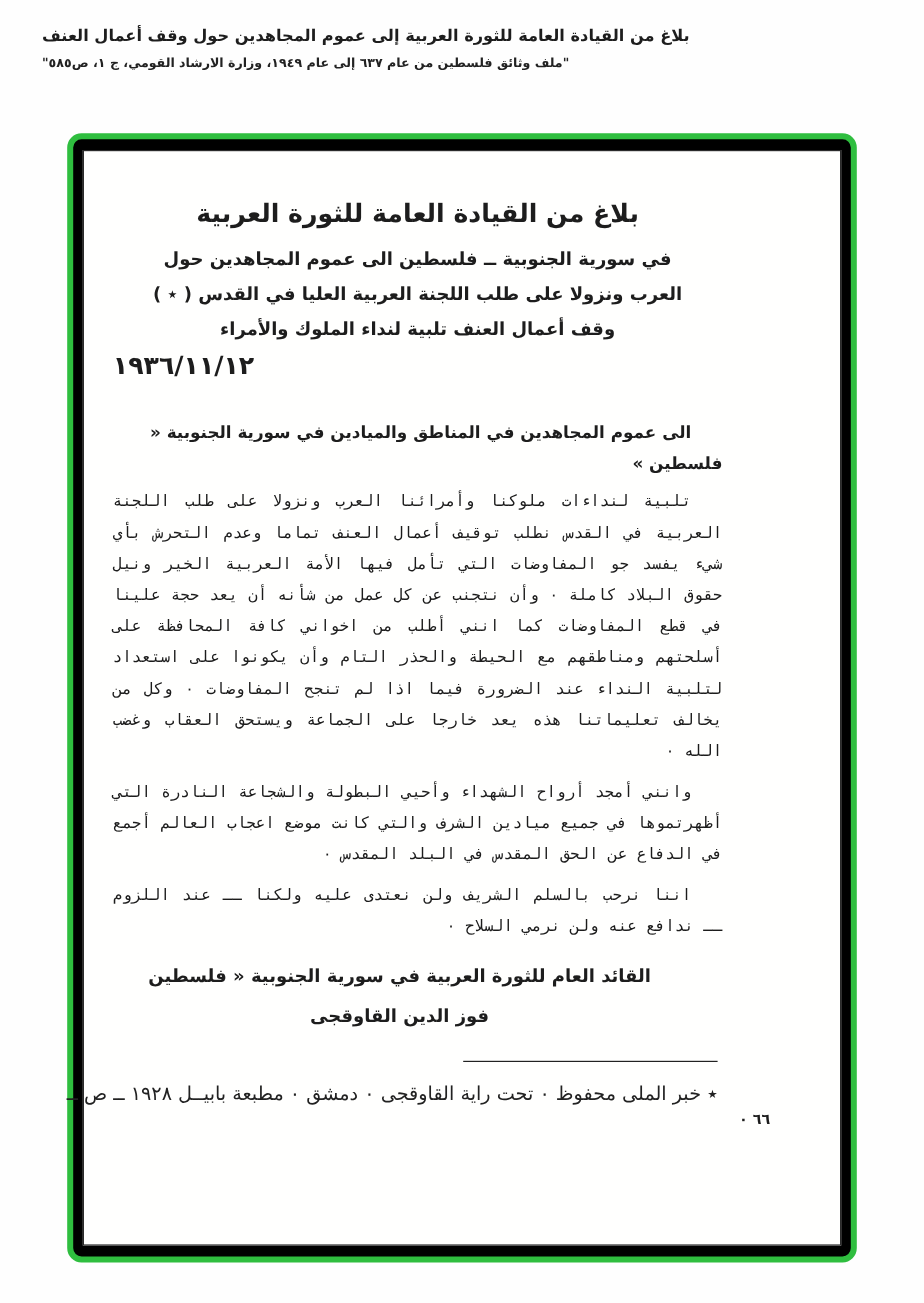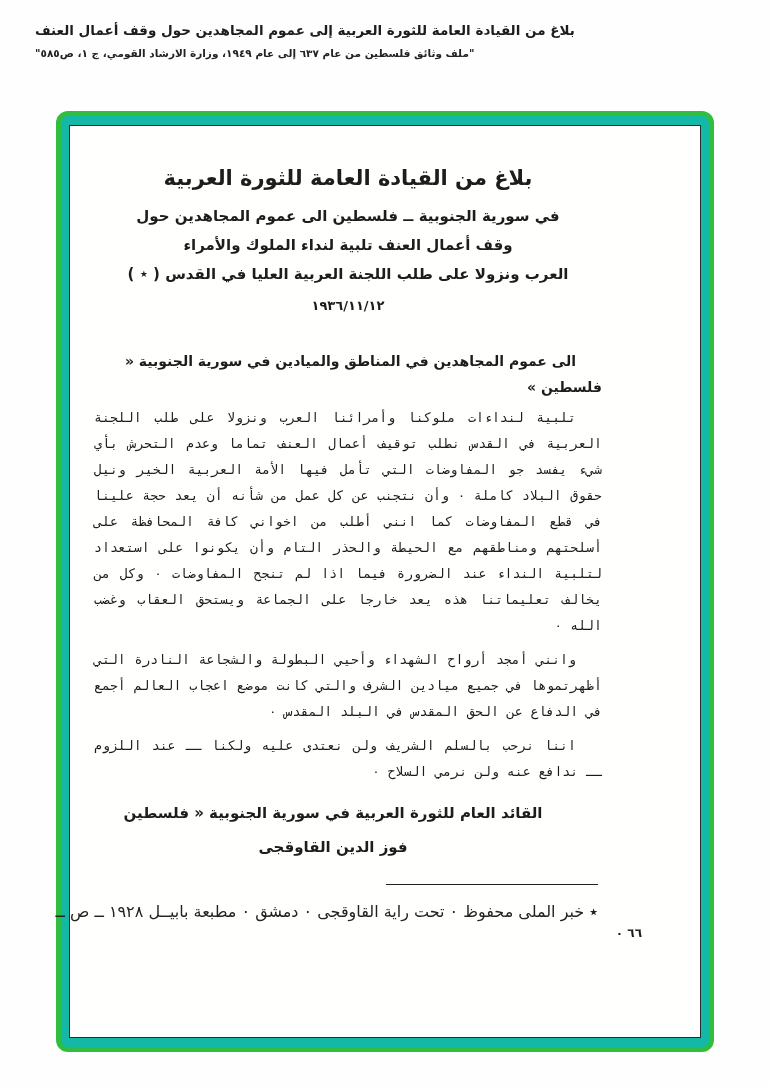--- a/index.html
+++ b/index.html
@@ -45,21 +45,21 @@
   
   .green-frame {
     position: absolute;
     left: 56px;
     top: 111px;
     width: 658px;
     height: 941px;
     box-sizing: border-box;
     border: 5px solid #2fbe3f;
     border-radius: 12px;
-    background: #14b8a6;
+    background: #000000;
   }
   .inner-frame {
     position: absolute;
     left: 8px;
     top: 9px;
     right: 8px;
     bottom: 9px;
     border: 1px solid #2b2b2b;
     background: #fffffe;
   }
@@ -77,23 +77,23 @@
     text-align: center;
     margin: 0 0 12px 0;
   }
   .doc-subtitle {
     font-size: 15px;
     font-weight: 700;
     text-align: center;
     line-height: 29px;
   }
   .doc-date {
-    font-size: 13px;
-    font-weight: 700;
-    text-align: center;
+    font-size: 21px;
+    font-weight: 700;
+    text-align: left;
     margin-top: 2px;
     line-height: 29px;
   }
   .salutation {
     font-size: 14px;
     font-weight: 700;
     margin: 28px 0 6px 0;
     text-indent: 26px;
     line-height: 26px;
   }
@@ -163,22 +163,22 @@
     <div class="header-citation">"ملف وثائق فلسطين من عام ٦٣٧ إلى عام ١٩٤٩، وزارة الارشاد القومي، ج ١، ص٥٨٥"</div>
   </header>
 
   <div class="green-frame" style="border-color: rgb(47, 190, 63);">
     <div class="inner-frame">
       <div class="doc-content">
 
         <h1 class="doc-title">بلاغ من القيادة العامة للثورة العربية</h1>
 
         <div class="doc-subtitle">في سورية الجنوبية ــ فلسطين الى عموم المجاهدين حول</div>
+        <div class="doc-subtitle">العرب ونزولا على طلب اللجنة العربية العليا في القدس ( ٭ )</div>
         <div class="doc-subtitle">وقف أعمال العنف تلبية لنداء الملوك والأمراء</div>
-        <div class="doc-subtitle">العرب ونزولا على طلب اللجنة العربية العليا في القدس ( ٭ )</div>
 
         <div class="doc-date">١٩٣٦/١١/١٢</div>
 
         <p class="salutation">الى عموم المجاهدين في المناطق والميادين في سورية الجنوبية « فلسطين »</p>
 
         <p class="body-para">تلبية لنداءات ملوكنا وأمرائنا العرب ونزولا على طلب اللجنة العربية في القدس نطلب توقيف أعمال العنف تماما وعدم التحرش بأي شيء يفسد جو المفاوضات التي تأمل فيها الأمة العربية الخير ونيل حقوق البلاد كاملة ٠ وأن نتجنب عن كل عمل من شأنه أن يعد حجة علينا في قطع المفاوضات كما انني أطلب من اخواني كافة المحافظة على أسلحتهم ومناطقهم مع الحيطة والحذر التام وأن يكونوا على استعداد لتلبية النداء عند الضرورة فيما اذا لم تنجح المفاوضات ٠ وكل من يخالف تعليماتنا هذه يعد خارجا على الجماعة ويستحق العقاب وغضب الله ٠</p>
         <p class="body-para">وانني أمجد أرواح الشهداء وأحيي البطولة والشجاعة النادرة التي أظهرتموها في جميع ميادين الشرف والتي كانت موضع اعجاب العالم أجمع في الدفاع عن الحق المقدس في البلد المقدس ٠</p>
         <p class="body-para">اننا نرحب بالسلم الشريف ولن نعتدى عليه ولكنا ــ عند اللزوم ــ ندافع عنه ولن نرمي السلاح ٠</p>
 
         <div class="signature">

